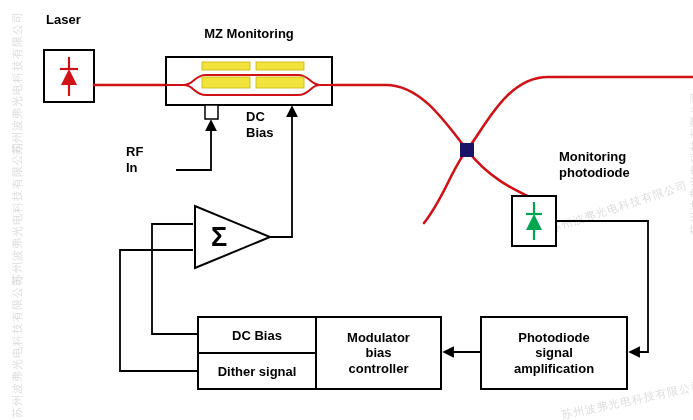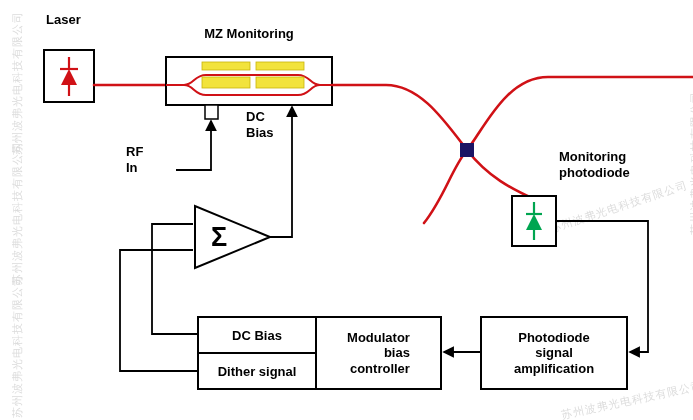--- a/index.html
+++ b/index.html
@@ -122,20 +122,20 @@
 Bias</div>
   <div class="label" style="left:559px;top:141px;margin-top:8px;">Monitoring
 photodiode</div>
 
   <div class="sigma">Σ</div>
 
   <div class="splitbox" style="left:197px;top:316px;width:120px;height:74px;">
     <div class="cell top">DC Bias</div>
     <div class="cell">Dither signal</div>
   </div>
-  <div class="fbox" style="left:315px;top:316px;width:127px;height:74px;text-align:right;">Modulator
+  <div class="fbox" style="left:315px;top:316px;width:127px;height:74px;">Modulator
 bias
 controller</div>
   <div class="fbox" style="left:480px;top:316px;width:148px;height:74px;">Photodiode
 signal
 amplification</div>
 
 </div>
 
 </body></html>

